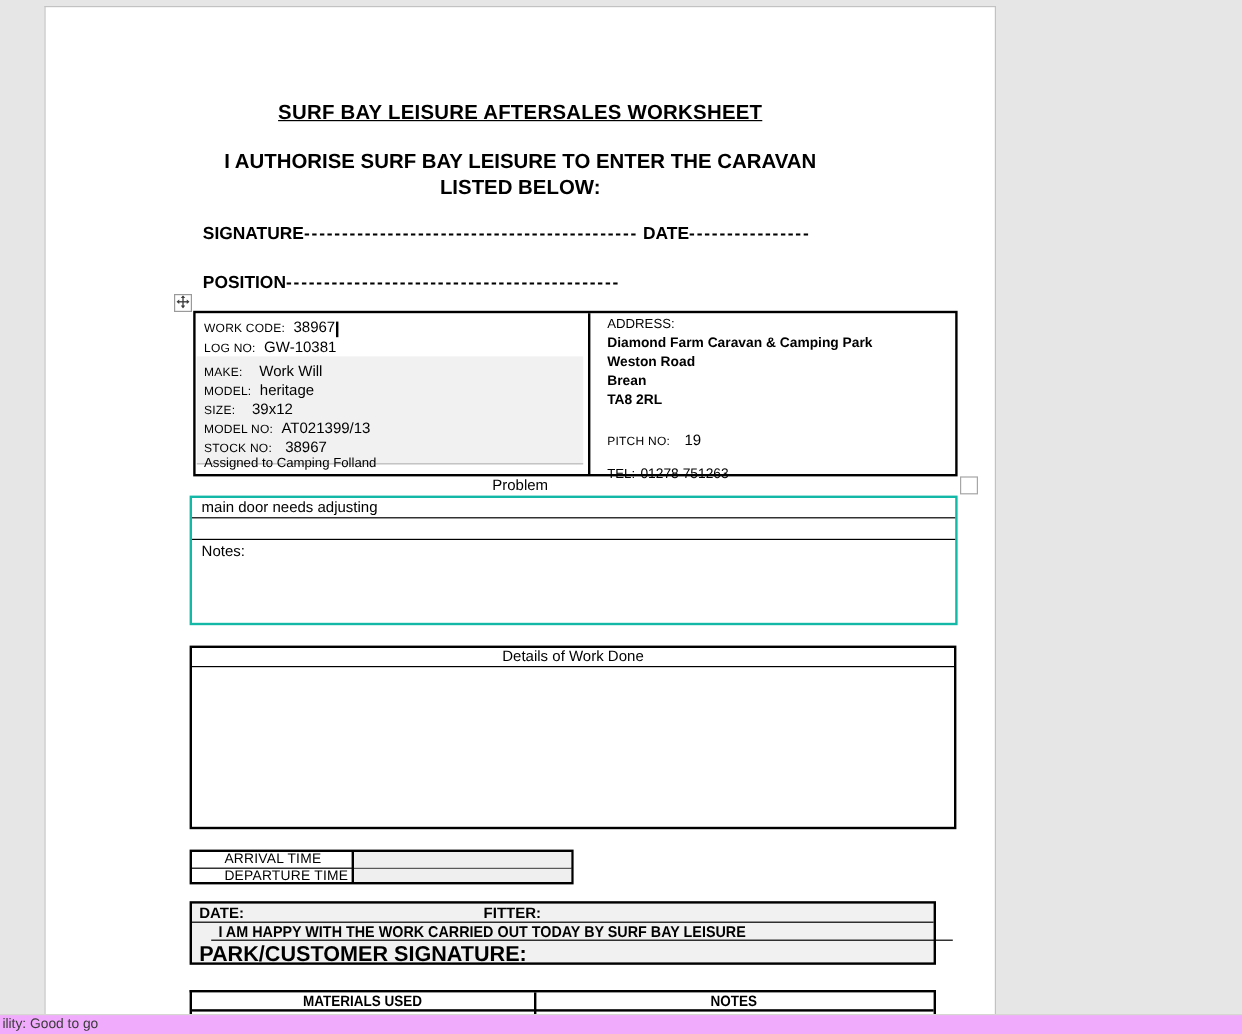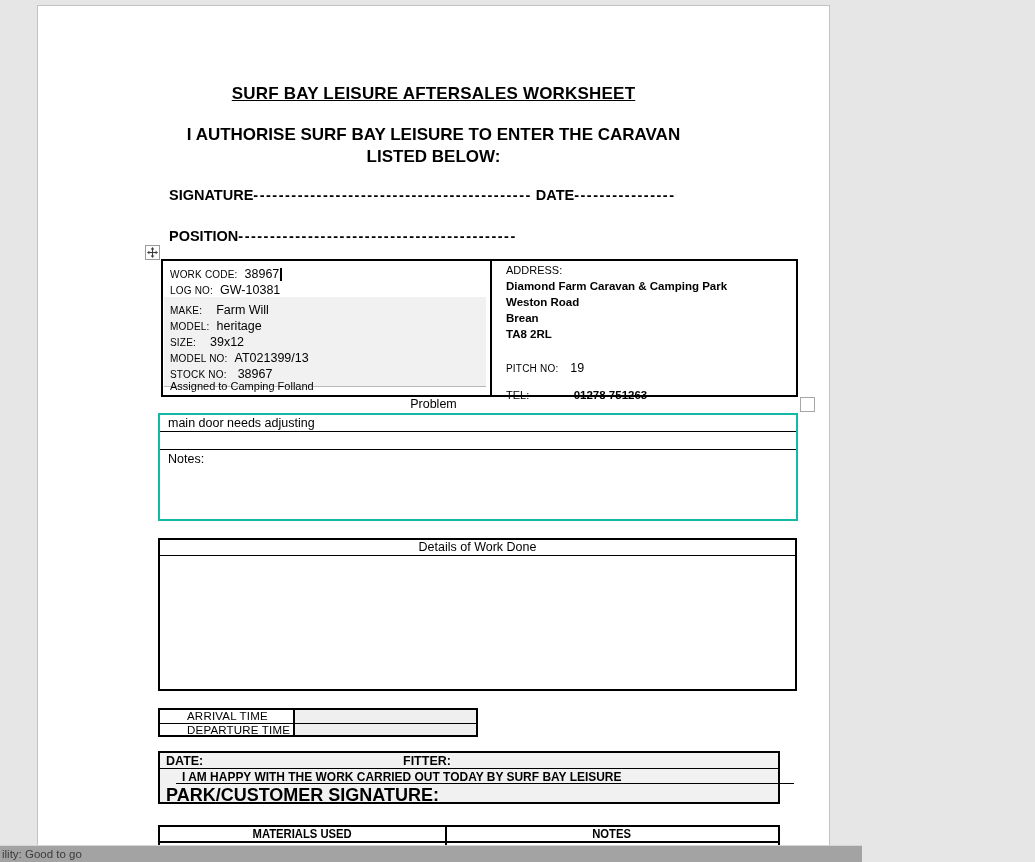--- a/index.html
+++ b/index.html
@@ -51,21 +51,21 @@
   }
   .fline { position:absolute; left:7px; white-space:nowrap; }
   .flab { font-size:10px; letter-spacing:.2px; }
   .fval { font-size:12.5px; margin-left:7px; }
   .caret { display:inline-block; width:1.5px; height:13px; background:#000; vertical-align:text-bottom; margin-left:1px; }
   .small-note { font-size:11px; }
   .addr-col { position:absolute; left:336px; top:0; width:300px; height:100%; }
   .addr-line { position:absolute; left:7px; white-space:nowrap; }
   .addr-label { font-size:11px; }
   .addr-bold { font-size:11.5px; font-weight:bold; }
-  .tel-num { font-weight:bold; font-size:11.5px;margin-left:40px; }
+  .tel-num { font-weight:normal; font-size:11.5px; }
 
   
   .problem-heading { position:absolute; left:0; top:391px; width:100%; text-align:center; font-size:12.5px; }
   .prob-tbl { position:absolute; left:120px; top:407px; width:640px; height:108px; border:2px solid #14b8a6; }
   .prob-row1 { position:absolute; left:0; top:0; width:100%; height:17px; border-bottom:1.5px solid #000; font-size:12.5px; padding:1px 0 0 8px; }
   .prob-row2 { position:absolute; left:0; top:17px; width:100%; height:18px; border-bottom:1.5px solid #000; }
   .prob-notes { position:absolute; left:0; top:35px; width:100%; height:69px; font-size:12.5px; padding:2px 0 0 8px; }
 
   
   .details-tbl { position:absolute; left:120px; top:532px; width:639px; height:153px; border:2px solid #000; }
@@ -92,22 +92,22 @@
 
   
   .materials-tbl { position:absolute; left:120px; top:819px; width:622px; height:27px; border:2px solid #000; border-bottom:none; }
   .materials-head { position:absolute; left:0; top:0; width:100%; height:16px; border-bottom:2px solid #000; font-size:12.5px; font-weight:bold; }
   .materials-vline { position:absolute; left:285px; top:0; bottom:0; width:1.5px; background:#000; }
   .mat-col1 { position:absolute; left:0; top:0; width:285px; text-align:center; }
   .mat-col2 { position:absolute; left:286px; right:0; top:0; text-align:center; }
 
   
   .statusbar {
-    position:absolute; left:0; bottom:0; width:862px; height:17px;
-    background:#a3a3a3; border-top:1px solid #d8d6d2;
+    position:absolute; left:0; bottom:0; width:1035px; height:17px;
+    background:#f0abfc; border-top:1px solid #d8d6d2;
     font-size:11.5px; color:#3b3b3b;
     display:flex; align-items:center; padding-left:2px;
     z-index:10;
   }
 </style>
 </head>
 <body>
 
 <div>
 
@@ -133,21 +133,21 @@
         </svg>
       </span>
     </div>
 
     <div class="tbl1">
       <div class="shade-block"></div>
       <div class="tbl1-divider"></div>
 
       <div class="fline" style="top:3px;"><span class="flab">WORK CODE:</span><span class="fval">38967</span><span class="caret"></span></div>
       <div class="fline" style="top:19px;"><span class="flab">LOG NO:</span><span class="fval">GW-10381</span></div>
-      <div class="fline" style="top:39px;"><span class="flab">MAKE:</span><span class="fval" style="margin-left:14px;">Farm Will</span></div>
+      <div class="fline" style="top:39px;"><span class="flab">MAKE:</span><span class="fval" style="margin-left:14px;">Work Will</span></div>
       <div class="fline" style="top:55px;"><span class="flab">MODEL:</span><span class="fval">heritage</span></div>
       <div class="fline" style="top:71px;"><span class="flab">SIZE:</span><span class="fval" style="margin-left:14px;">39x12</span></div>
       <div class="fline" style="top:87px;"><span class="flab">MODEL NO:</span><span class="fval">AT021399/13</span></div>
       <div class="fline" style="top:103px;"><span class="flab">STOCK NO:</span><span class="fval" style="margin-left:11px;">38967</span></div>
       <div class="fline small-note" style="top:119px;">Assigned to Camping Folland</div>
 
       <div class="addr-col">
         <div class="addr-line addr-label" style="top:3px;">ADDRESS:</div>
         <div class="addr-line addr-bold" style="top:19px;">Diamond Farm Caravan &amp; Camping Park</div>
         <div class="addr-line addr-bold" style="top:35px;">Weston Road</div>

